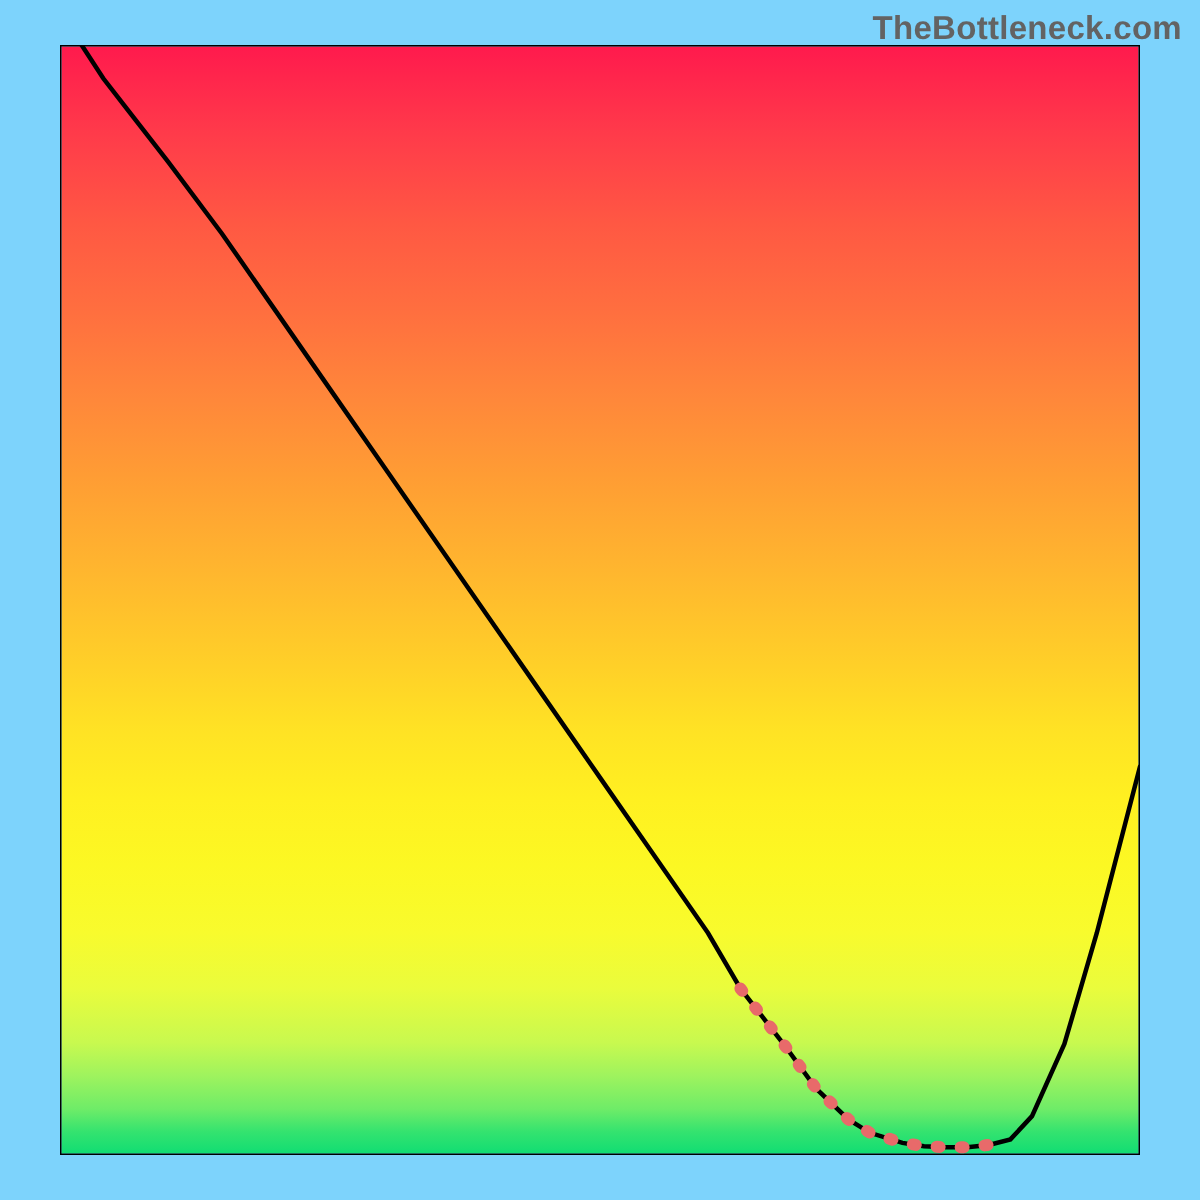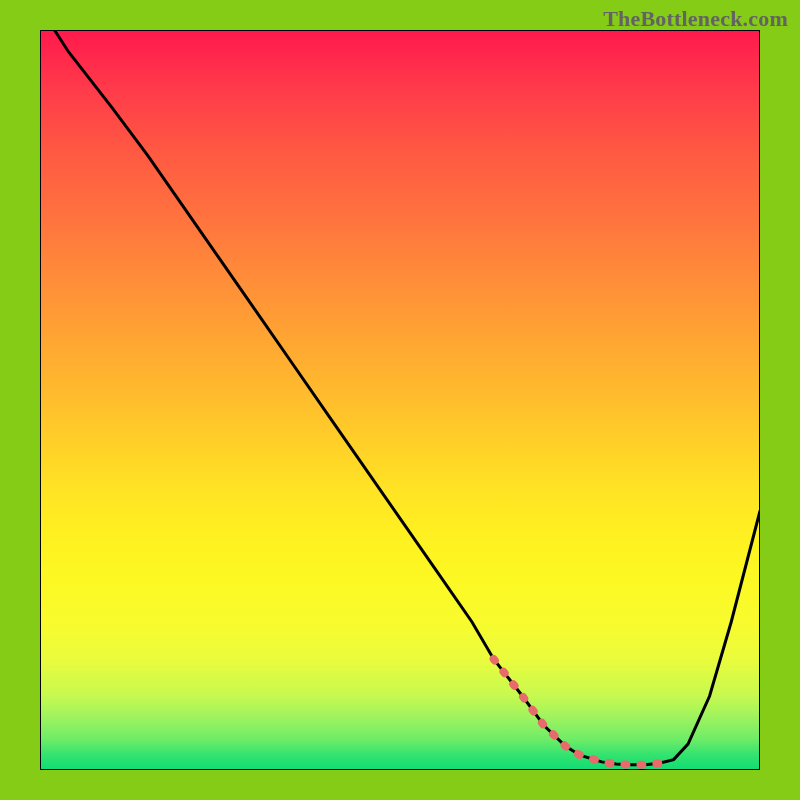--- a/index.html
+++ b/index.html
@@ -8,22 +8,21 @@
     width: 800px;
     height: 800px;
     background: #000;
     overflow: hidden;
     font-family: Arial, Helvetica, sans-serif;
   }
   .frame {
     position: relative;
     width: 800px;
     height: 800px;
-    background: #84cc16;
-    font-family: Liberation Serif, serif;
+    background: #7dd3fc;
   }
   .watermark {
     position: absolute;
     top: 6px;
     right: 12px;
     color: #636363;
     font-size: 22px;
     font-weight: 600;
     letter-spacing: 0.2px;
     z-index: 50;

